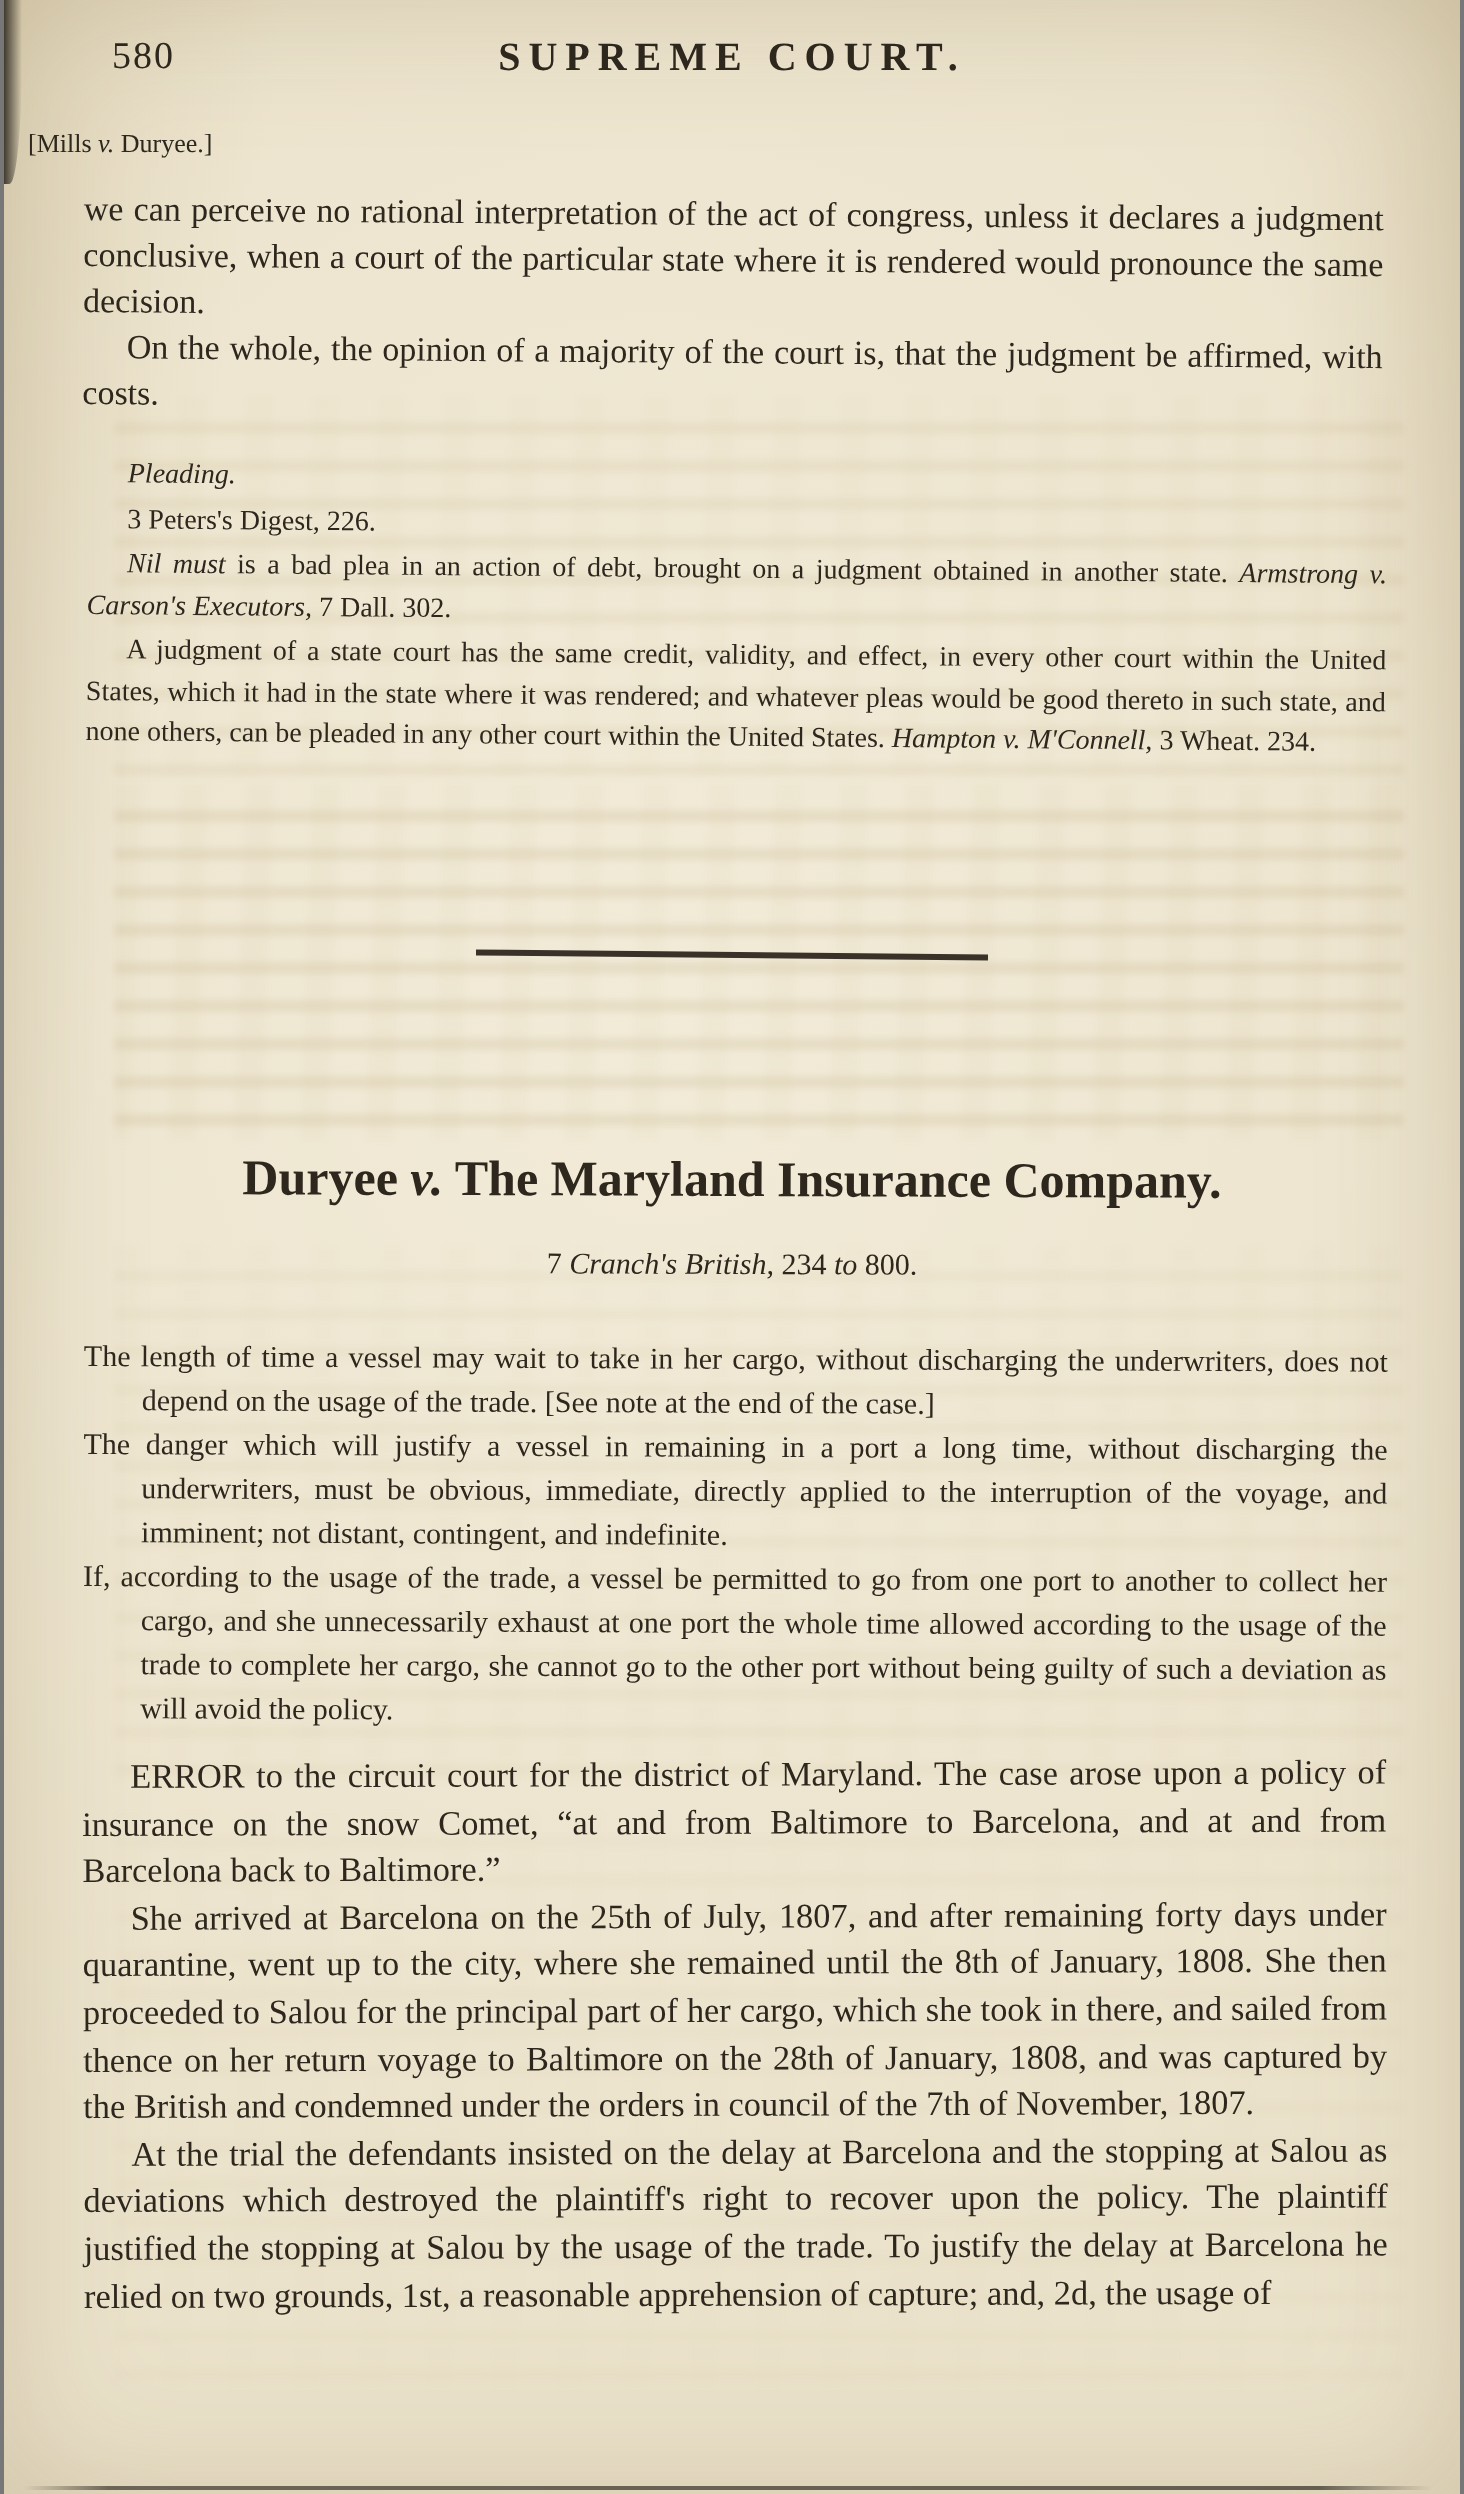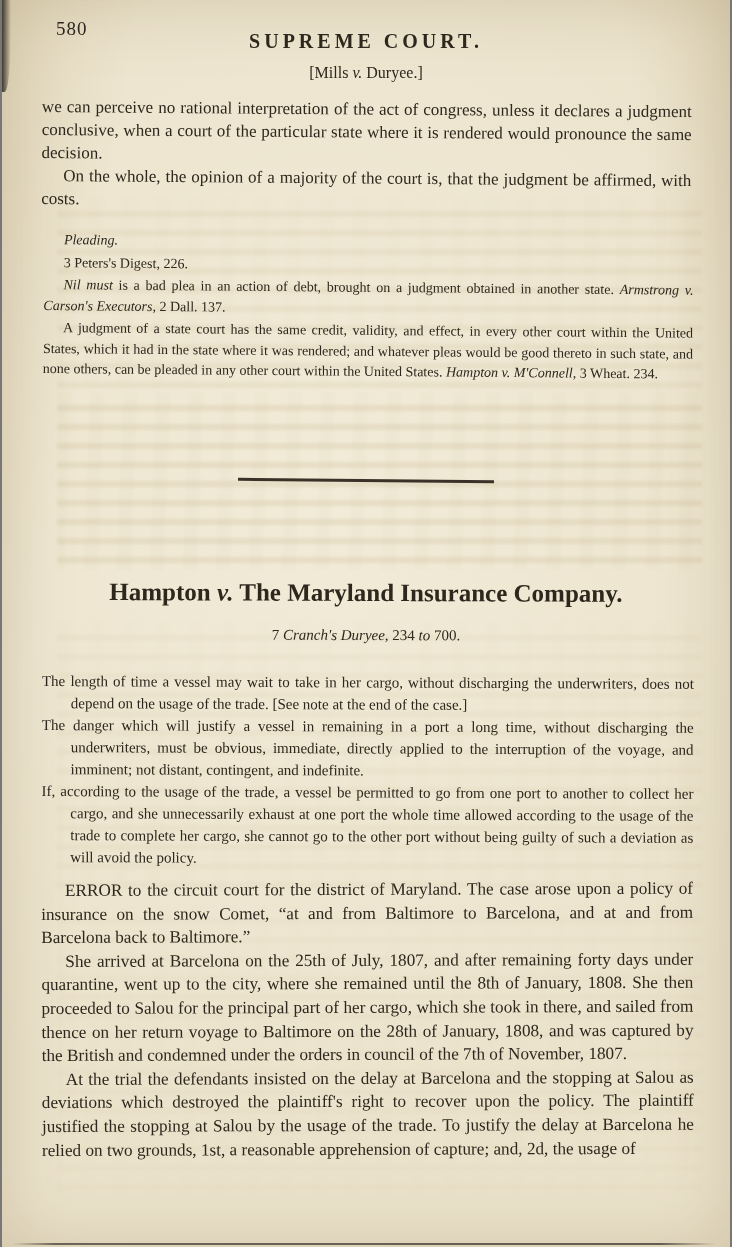--- a/index.html
+++ b/index.html
@@ -28,23 +28,23 @@
       repeating-linear-gradient(to bottom, transparent 0 13px, rgba(178,156,108,0.30) 13px 19px),
       repeating-linear-gradient(92deg, rgba(178,156,108,0.08) 0 14px, transparent 14px 33px);
   }
   .ghost1 { top:198px; height:190px; opacity:.34; }
   .ghost2 { top:392px; height:178px; opacity:.52; }
   .ghost3 { top:622px; height:270px; opacity:.20; }
   .ghost4 { top:905px; height:290px; opacity:.12; }
 
   .header { position:relative; padding-top:18px; height:30px; }
   .pagenum { position:absolute; left:54px; top:18px; font-size:19px; letter-spacing:1px; }
-  .running-title { margin:12px; text-align:center; font-size:20px; font-weight:bold; letter-spacing:4px; }
+  .running-title { margin:0; text-align:center; font-size:20px; font-weight:bold; letter-spacing:4px; }
 
-  .running-case { margin-top:16px; text-align:center; font-size:16px; }
+  .running-case { margin-top:16px; text-align:left; font-size:13px;padding-left:12px; }
   .it { font-style:italic; }
 
   .opinion { margin:13px 38px 0 40px; font-size:17px; line-height:23px; text-align:justify;
     transform:rotate(.45deg); transform-origin:0 0; }
   .opinion p { margin:0; }
   .opinion p.indent { text-indent:22px; }
 
   .notes { margin:20px 36px 0 42px; font-size:14px; line-height:20.5px; text-align:justify;
     transform:rotate(.5deg); transform-origin:0 0; }
   .notes p { margin:0 0 2px 0; }
@@ -88,31 +88,31 @@
   <div class="running-case"><span>[Mills </span><span class="it">v.</span><span> Duryee.]</span></div>
 
   <div class="opinion">
     <p>we can perceive no rational interpretation of the act of congress, unless it declares a judgment conclusive, when a court of the particular state where it is rendered would pronounce the same decision.</p>
     <p class="indent">On the whole, the opinion of a majority of the court is, that the judgment be affirmed, with costs.</p>
   </div>
 
   <div class="notes">
     <p class="n-head">Pleading.</p>
     <p class="n-ref">3 Peters's Digest, 226.</p>
-    <p class="note-para"><span class="it">Nil must</span><span> is a bad plea in an action of debt, brought on a judgment obtained in another state. </span><span class="it">Armstrong v. Carson's Executors,</span><span> 2 Dall. 137.</span></p>
+    <p class="note-para"><span class="it">Nil must</span><span> is a bad plea in an action of debt, brought on a judgment obtained in another state. </span><span class="it">Armstrong v. Carson's Executors,</span><span> 7 Dall. 302.</span></p>
     <p class="note-para"><span>A judgment of a state court has the same credit, validity, and effect, in every other court within the United States, which it had in the state where it was rendered; and whatever pleas would be good thereto in such state, and none others, can be pleaded in any other court within the United States.  </span><span class="it">Hampton v. M'Connell,</span><span> 3 Wheat. 234.</span></p>
   </div>
 
   <div class="divider-wrap">
     <span class="divider"></span>
   </div>
 
-  <div class="case-title"><span>Hampton </span><span class="it">v.</span><span> The Maryland Insurance Company.</span></div>
+  <div class="case-title"><span>Duryee </span><span class="it">v.</span><span> The Maryland Insurance Company.</span></div>
 
-  <div class="case-cite"><span>7 </span><span class="it">Cranch's Duryee,</span><span> 234 </span><span class="it">to</span><span> 700.</span></div>
+  <div class="case-cite"><span>7 </span><span class="it">Cranch's British,</span><span> 234 </span><span class="it">to</span><span> 800.</span></div>
 
   <div class="headnotes">
     <p>The length of time a vessel may wait to take in her cargo, without discharging the underwriters, does not depend on the usage of the trade.  [See note at the end of the case.]</p>
     <p>The danger which will justify a vessel in remaining in a port a long time, without discharging the underwriters, must be obvious, immediate, directly applied to the interruption of the voyage, and imminent; not distant, contingent, and indefinite.</p>
     <p>If, according to the usage of the trade, a vessel be permitted to go from one port to another to collect her cargo, and she unnecessarily exhaust at one port the whole time allowed according to the usage of the trade to complete her cargo, she cannot go to the other port without being guilty of such a deviation as will avoid the policy.</p>
   </div>
 
   <div class="body-text">
     <p>ERROR to the circuit court for the district of Maryland.  The case arose upon a policy of insurance on the snow Comet, “at and from Baltimore to Barcelona, and at and from Barcelona back to Baltimore.”</p>
     <p>She arrived at Barcelona on the 25th of July, 1807, and after remaining forty days under quarantine, went up to the city, where she remained until the 8th of January, 1808.  She then proceeded to Salou for the principal part of her cargo, which she took in there, and sailed from thence on her return voyage to Baltimore on the 28th of January, 1808, and was captured by the British and condemned under the orders in council of the 7th of November, 1807.</p>

